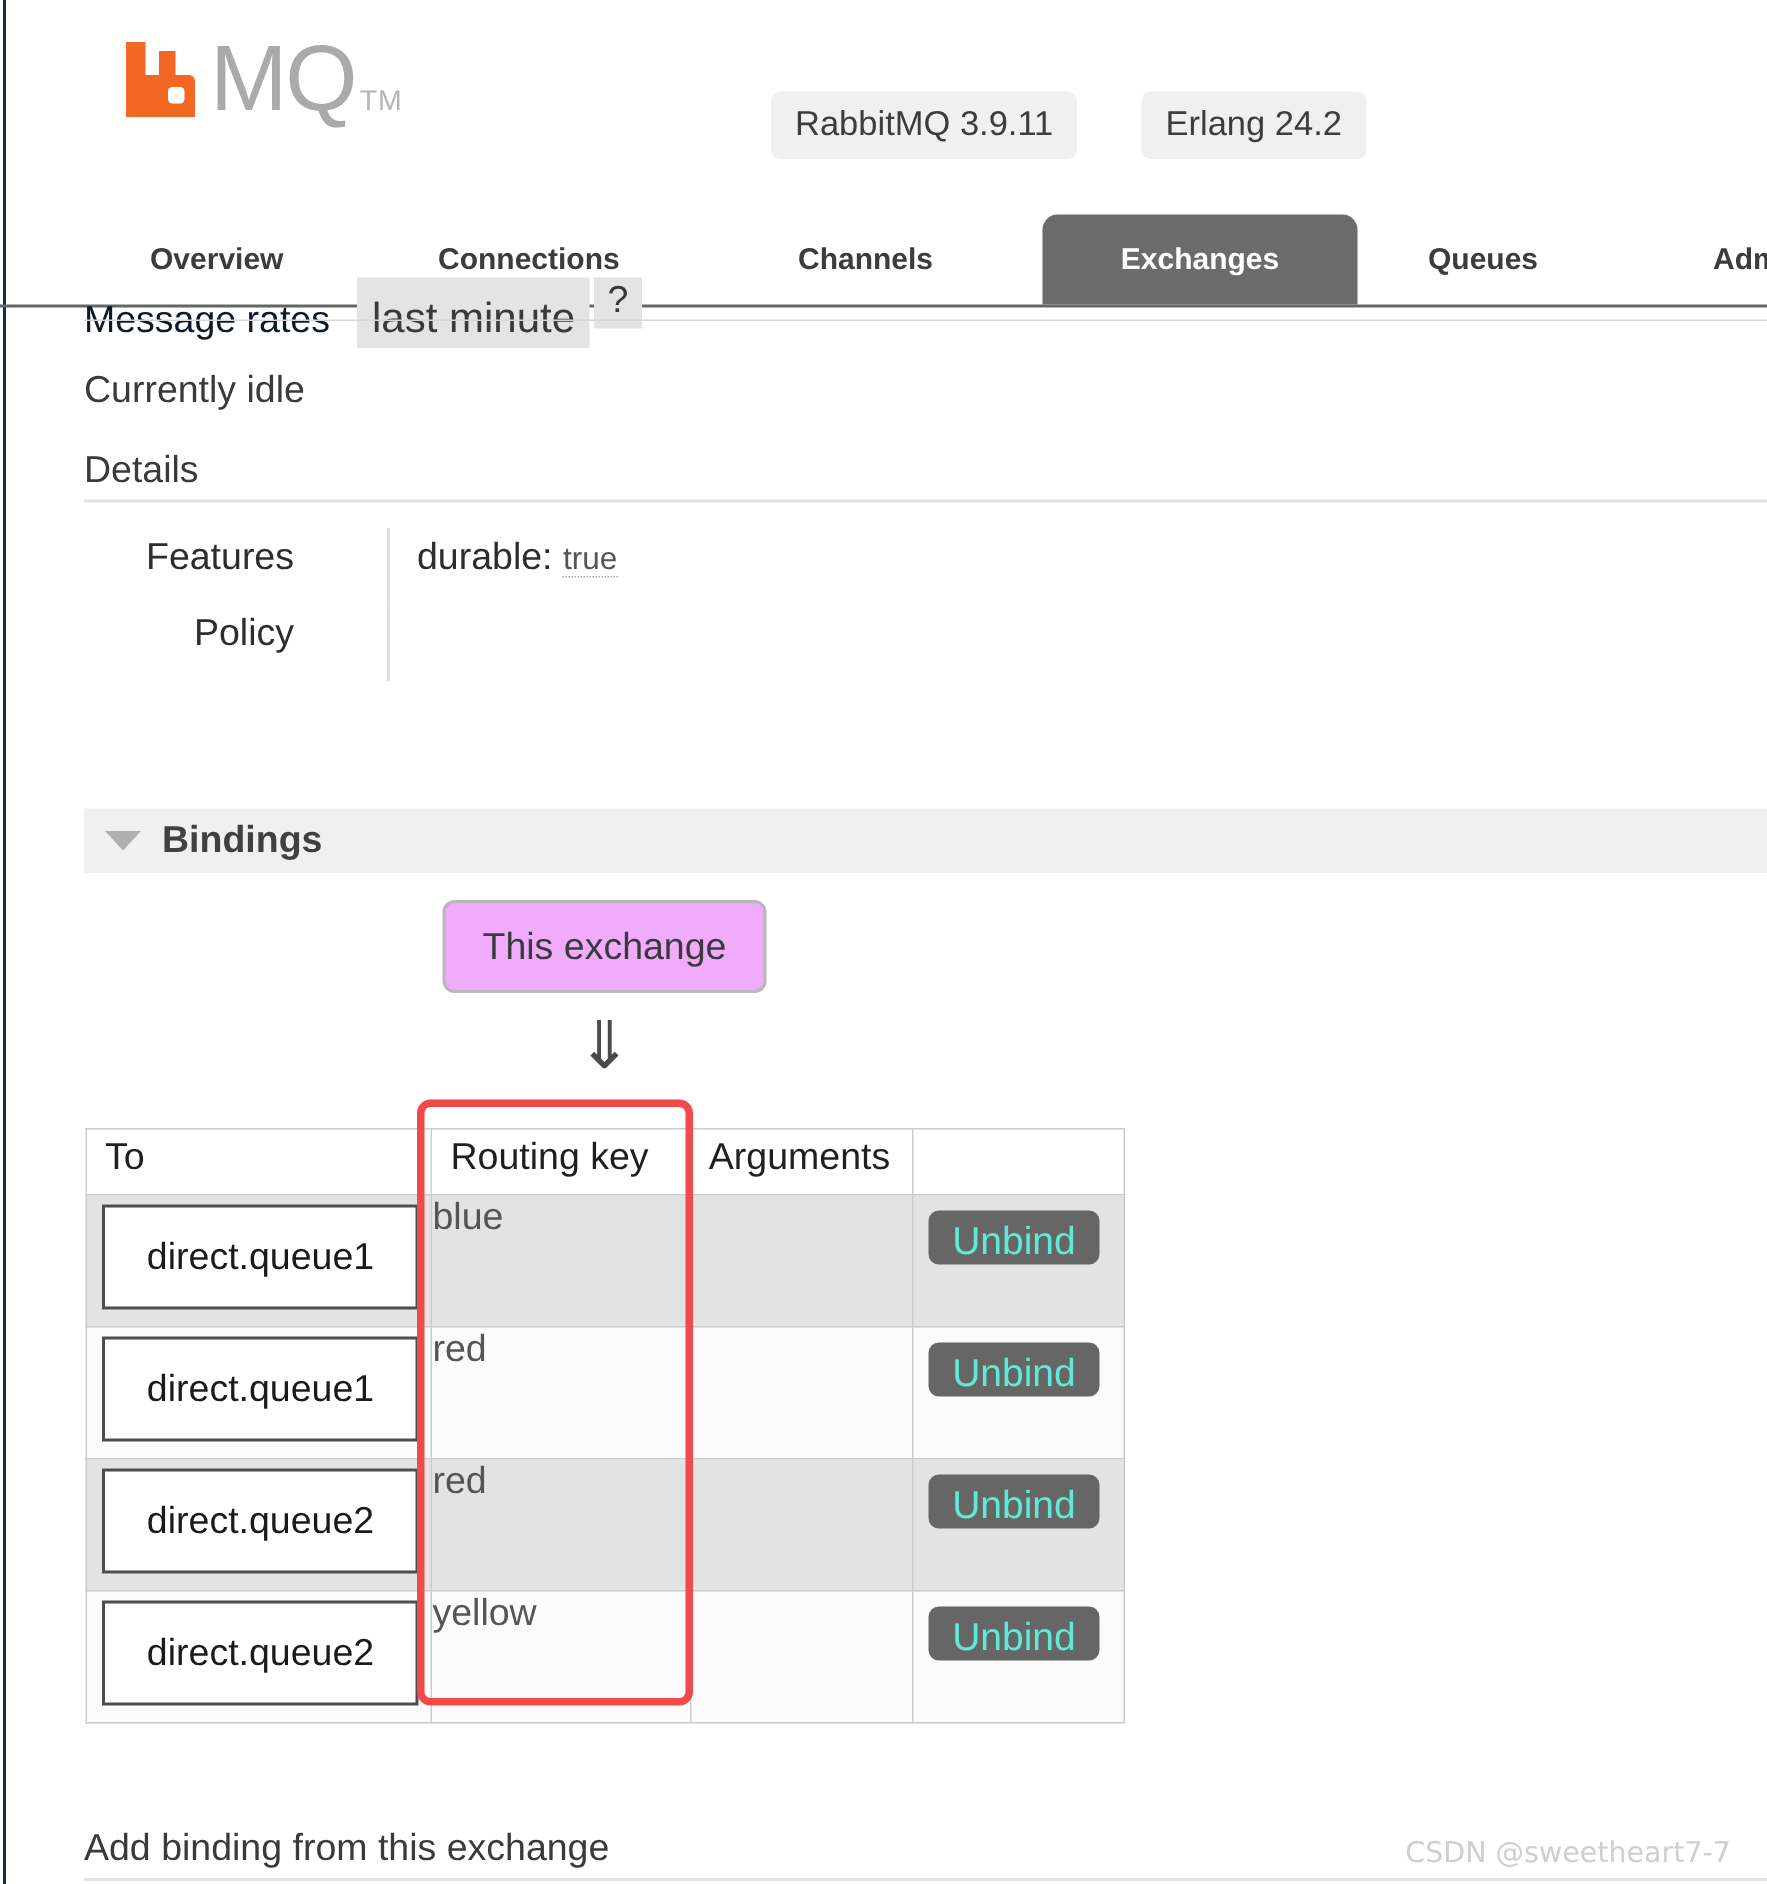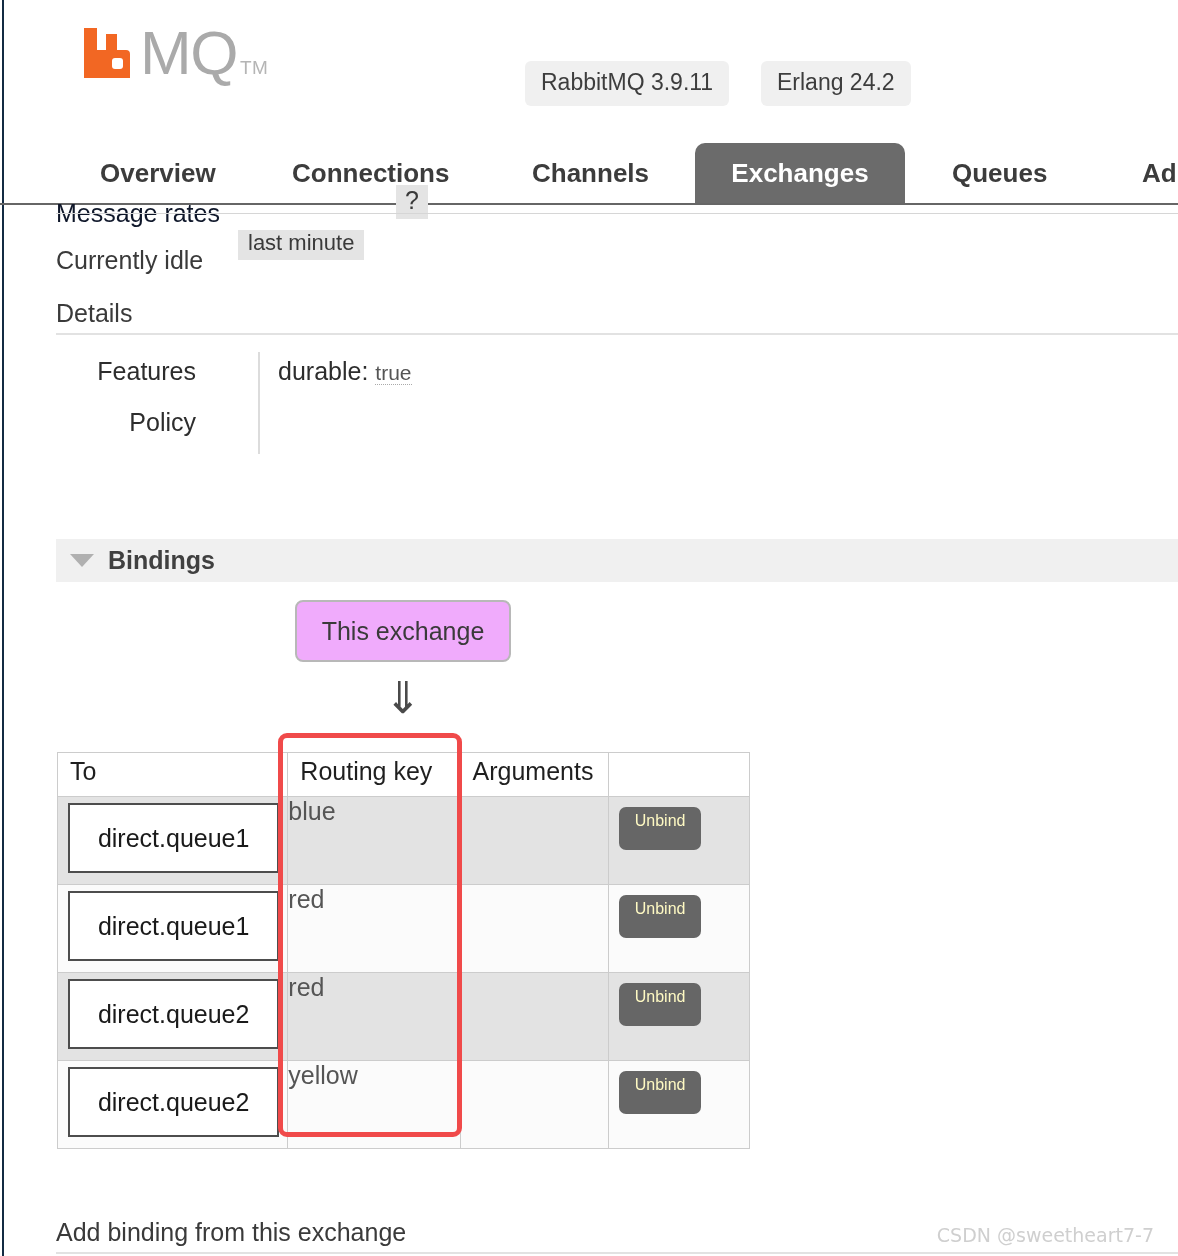--- a/index.html
+++ b/index.html
@@ -49,35 +49,35 @@
   }
   .version-badge {
     position: absolute;
     background: #f0f0f0;
     border-radius: 6px;
     color: #3d3d3d;
     font-size: 23px;
     padding: 8px 16px 10px 16px;
     white-space: nowrap;
   }
-  #badge-rabbit { left: 525px; top: 61px; }
+  #badge-rabbit { left: 514px; top: 61px; }
   #badge-erlang { left: 761px; top: 61px; }
 
   
   #nav {
     position: absolute; left: 0; top: 143px;
     width: 1178px; height: 62px;
     border-bottom: 2px solid #666666;
   }
   .tab {
     position: absolute;
     top: 0;
     height: 60px;
     display: flex; align-items: center; justify-content: center;
-    font-size: 26px;
+    font-size: 20px;
     font-weight: bold;
     color: #3c3c3c;
     padding: 0 22px;
     white-space: nowrap;
   }
   .tab.active {
     background: #6b6b6b;
     color: #ffffff;
     border-radius: 10px 10px 0 0;
   }
@@ -87,24 +87,23 @@
     position: absolute; left: 56px; top: 186px;
     width: 1122px; height: 34px;
   }
   #rates-label {
     position: absolute; left: 0; top: 13px;
     font-size: 25px; color: #0f172a; white-space: nowrap;
   }
   #rates-select {
     position: absolute; left: 182px; top: -1px;
     background: #e4e4e4;
-    font-size: 22px; color: #3a3a3a;
-    padding: 0 10px 4px 10px;
+    font-size: 28px; color: #3a3a3a;
+    padding: 11px 10px 4px 10px;
     white-space: nowrap;
-    margin-top: 45px;
   }
   #rates-help {
     position: absolute; left: 340px; top: -1px;
     background: #e4e4e4;
     font-size: 25px; color: #3a3a3a;
     padding: 1px 9px 4px 9px;
   }
   #rates-rule {
     position: absolute; left: 0; top: 27px;
     width: 1122px; height: 1px; background: #d6d6d6;
@@ -219,24 +218,24 @@
     background: #ffffff;
     height: 70px;
     display: flex; align-items: center; justify-content: center;
     font-size: 25px; color: #1a1a1a;
   }
   .rk-cell { padding: 8px 0 0 10px; color: #555555; font-size: 25px; }
   .unbind-btn {
     margin: 10px 0 0 10px;
     display: inline-block;
     background: #666666;
-    color: #fef9c3;
-    font-size: 16px;
+    color: #5eead4;
+    font-size: 26px;
     border-radius: 7px;
-    padding: 5px 16px 20px 16px;
+    padding: 5px 16px 0 16px;
   }
 
   
   #red-box {
     position: absolute;
     left: 278px; top: 733px;
     width: 184px; height: 404px;
     border: 5px solid #f04a4a;
     border-radius: 9px;
     background: transparent;

